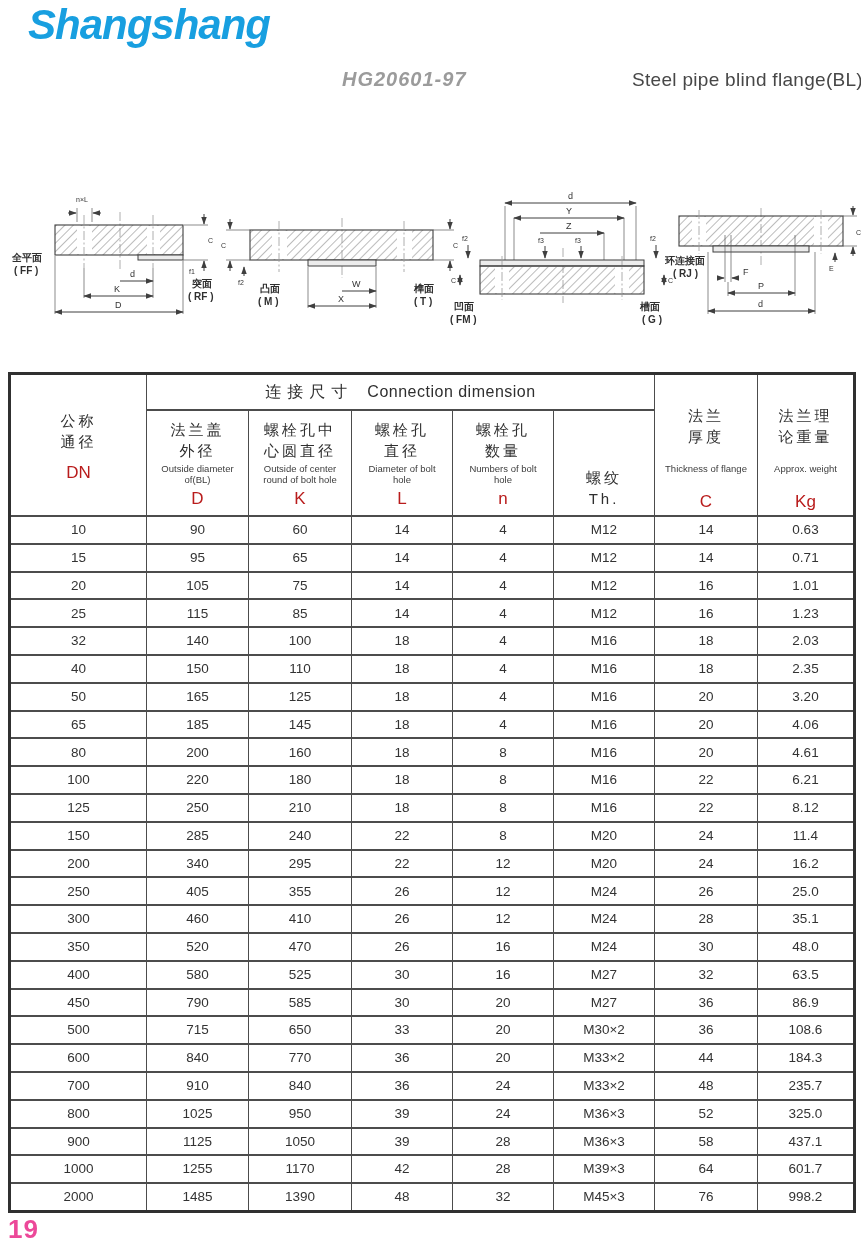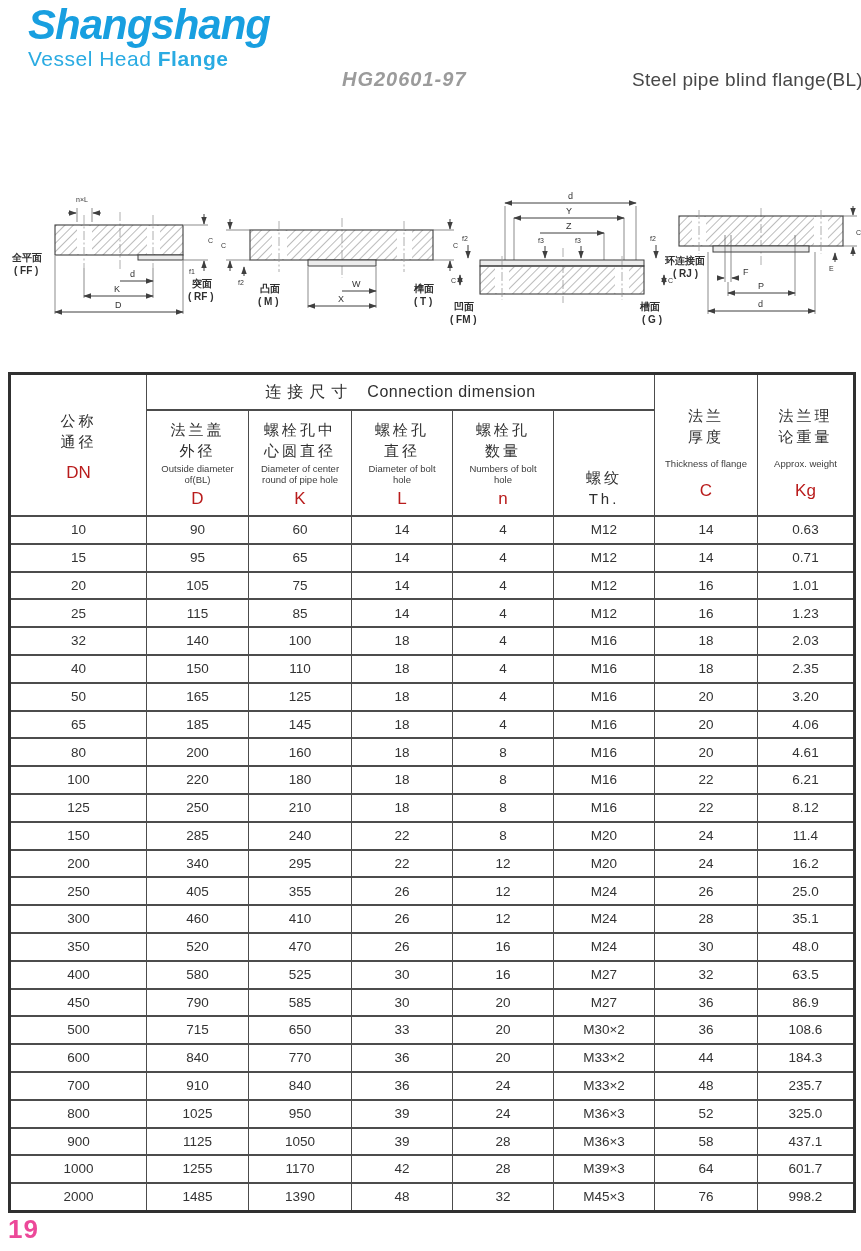--- a/index.html
+++ b/index.html
@@ -34,35 +34,34 @@
   .spec-table th,.spec-table td{border:1.5px solid #4c4c4c;border-top-width:2px;border-bottom-width:2px;padding:0;text-align:center;vertical-align:middle;}
   .spec-table td{font-size:13.5px;color:#333;height:25.8px;line-height:1;}
   col.w0{width:137px;}col.w1{width:102px;}col.w2{width:103px;}col.w3{width:101px;}
   col.w4{width:101px;}col.w5{width:101px;}col.w6{width:103px;}col.w7{width:97px;}
   th.group{height:34px;font-weight:normal;}
   .gcn{font-size:16px;letter-spacing:6px;color:#2f2f2f;margin-right:14px;}
   .gen{font-size:16px;color:#2f2f2f;letter-spacing:0.5px;}
   th.ch{height:104px;font-weight:normal;}
   .hwrap{display:flex;flex-direction:column;justify-content:space-between;align-items:center;height:100%;box-sizing:border-box;padding:8px 2px 6px 2px;}
   .hwrap.center{justify-content:center;gap:11px;}
-  .hwrap.tall{padding-top:30px;padding-bottom:14px;}
+  .hwrap.tall{padding-top:30px;padding-bottom:3px;}
   .hwrap.mid{justify-content:flex-end;gap:4px;}
   .cn{font-size:15px;letter-spacing:3px;color:#2f2f2f;line-height:1.4;}
   .en{font-size:9.5px;color:#3c3c3c;line-height:1.15;max-width:86px;}
   .code{font-size:17px;color:#b91c1c;}
 
   .pageno{position:absolute;left:8px;top:1214px;font-size:26px;color:#ec4899;font-weight:700;letter-spacing:1px;}
 </style>
 </head>
 <body>
 
 <div class="hdr">
   <div class="logo">
     <div class="brand">Shangshang</div>
-    <div class="logosub"><span>Vessel Head</span> <b>Flange</b></div>
   </div>
   <div class="std">HG20601-97</div>
   <div class="sub-en">Steel pipe blind flange(BL)</div>
 </div>
 
 <svg width="0" height="0" style="position:absolute" aria-hidden="true">
   <defs>
     <pattern id="hatch" patternUnits="userSpaceOnUse" width="6" height="6" patternTransform="rotate(45)">
       <line x1="0" y1="0" x2="0" y2="6" stroke="#8e8e8e" stroke-width="1.2"></line>
     </pattern>
@@ -252,21 +251,21 @@
       <th class="ch">
         <div class="hwrap">
           <div class="cn"><span>法兰盖</span><br><span>外径</span></div>
           <div class="en">Outside diameter of(BL)</div>
           <div class="code">D</div>
         </div>
       </th>
       <th class="ch">
         <div class="hwrap">
           <div class="cn"><span>螺栓孔中</span><br><span>心圆直径</span></div>
-          <div class="en">Diameter of center round of pipe hole</div>
+          <div class="en">Outside of center round of bolt hole</div>
           <div class="code">K</div>
         </div>
       </th>
       <th class="ch">
         <div class="hwrap">
           <div class="cn"><span>螺栓孔</span><br><span>直径</span></div>
           <div class="en">Diameter of bolt hole</div>
           <div class="code">L</div>
         </div>
       </th>

